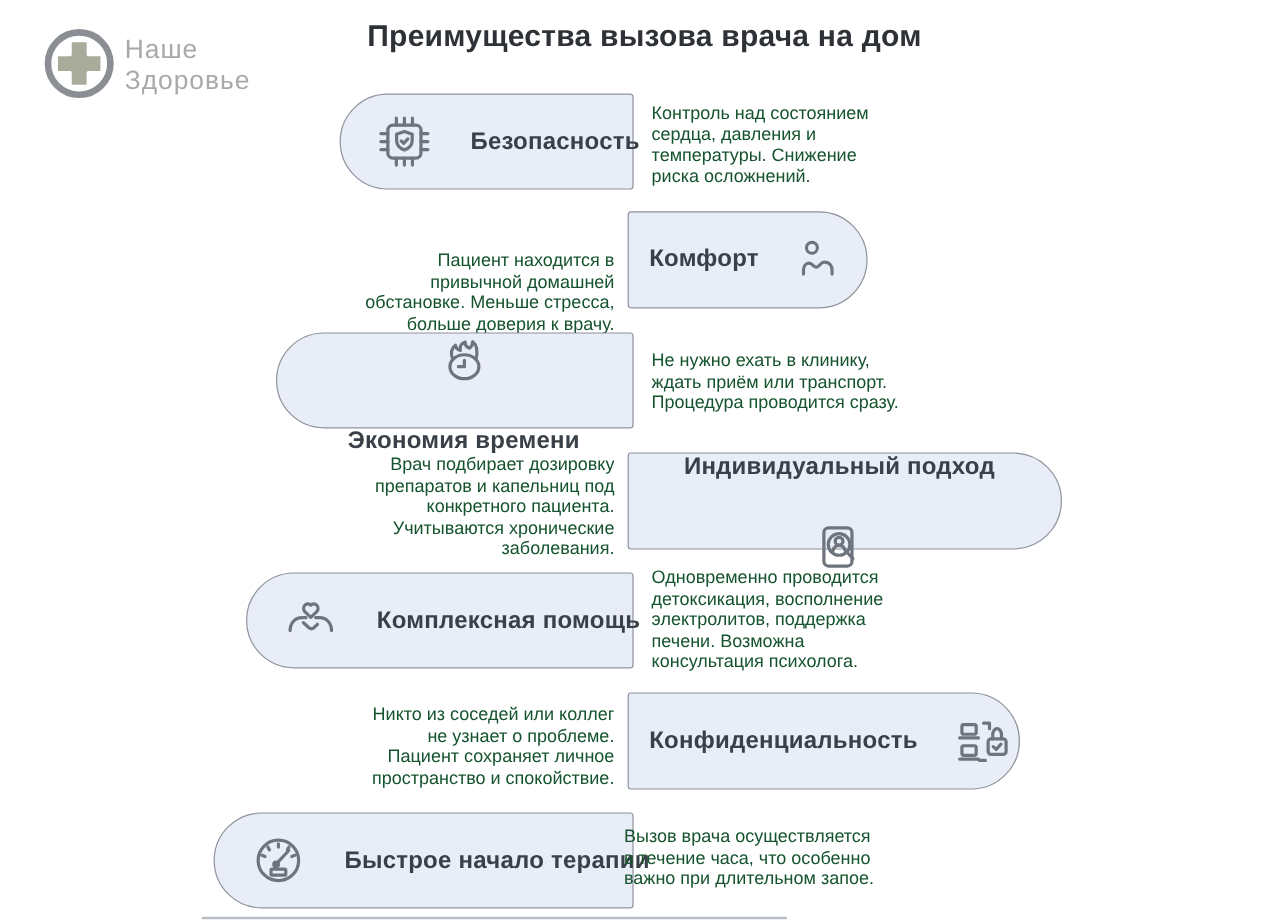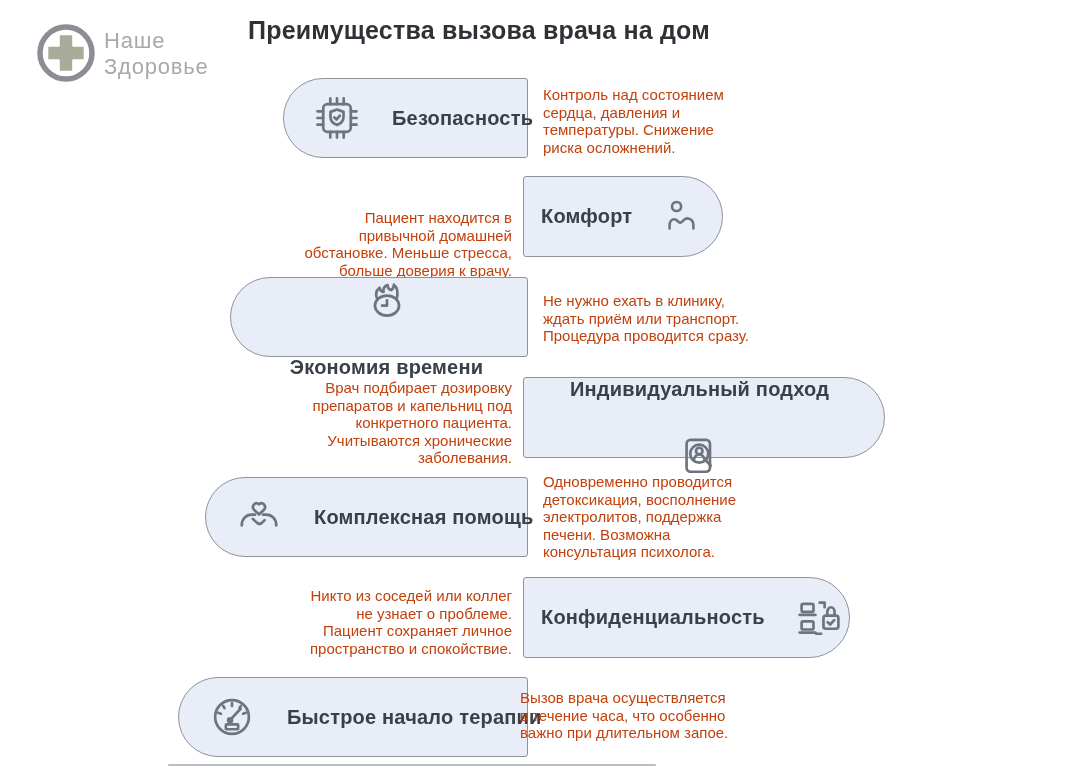--- a/index.html
+++ b/index.html
@@ -15,21 +15,21 @@
   .logo{position:absolute;left:33px;top:20px;display:flex;align-items:flex-start;}
   .logo-text{
     position:absolute;left:71px;top:8px;
     font-size:22px;line-height:26px;color:#a7a9ab;
     letter-spacing:0.8px;font-weight:400;
   }
 
   
   .page-title{
     position:absolute;left:248px;top:16px;width:520px;
-    text-align:left;font-size:25px;font-weight:700;color:#2e3237;
+    text-align:right;font-size:25px;font-weight:700;color:#2e3237;
     letter-spacing:0.2px;
   }
 
   
   .card{
     position:absolute;
     background:#e9edf8;
     border:1.5px solid #8d929b;
     box-sizing:border-box;
     display:flex;align-items:center;justify-content:space-between;gap:32px;
@@ -46,21 +46,21 @@
   .c2{left:523px;top:176px;width:200px;height:81px;}
   .c3{left:230px;top:277px;width:298px;height:80px;flex-direction:column;}
   .c4{left:523px;top:377px;width:362px;height:81px;flex-direction:column;}
   .c5{left:205px;top:477px;width:323px;height:80px;}
   .c6{left:523px;top:577px;width:327px;height:81px;text-align:center;}
   .c7{left:178px;top:677px;width:350px;height:80px;}
 
   
   .desc{
     position:absolute;
-    font-size:15px;line-height:17.5px;color:#c2410c;
+    font-size:15px;line-height:17.5px;color:#14532d;
     white-space:pre-line;
   }
   .dr{text-align:left;}
   .dl{text-align:right;}
   .d1{left:543px;top:86px;width:215px;}
   .d2{left:287px;top:184px;width:225px;margin-top:25px;}
   .d3{left:543px;top:292px;width:225px;}
   .d4{left:287px;top:379px;width:225px;}
   .d5{left:543px;top:473px;width:235px;}
   .d6{left:284px;top:587px;width:228px;}

